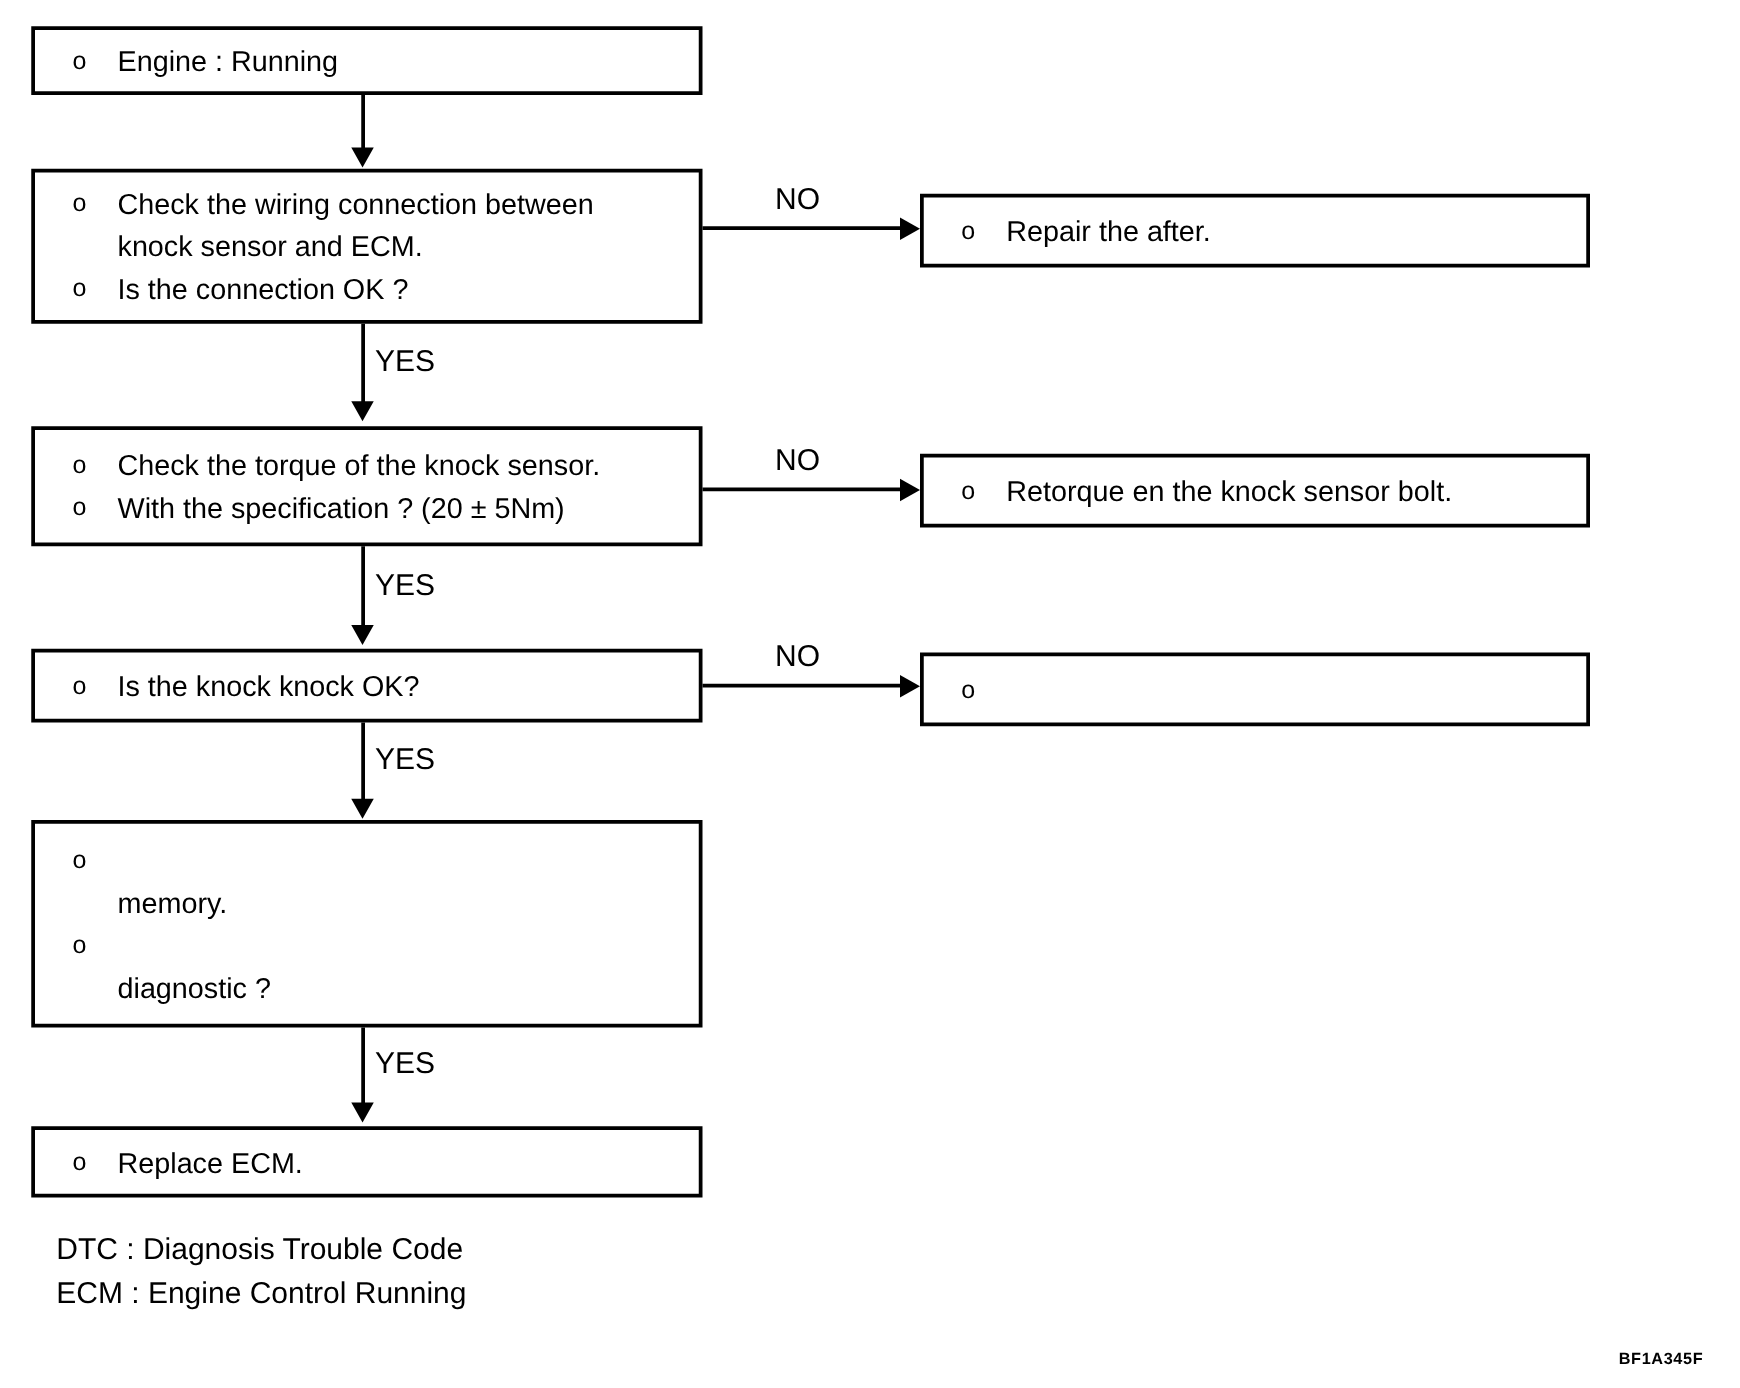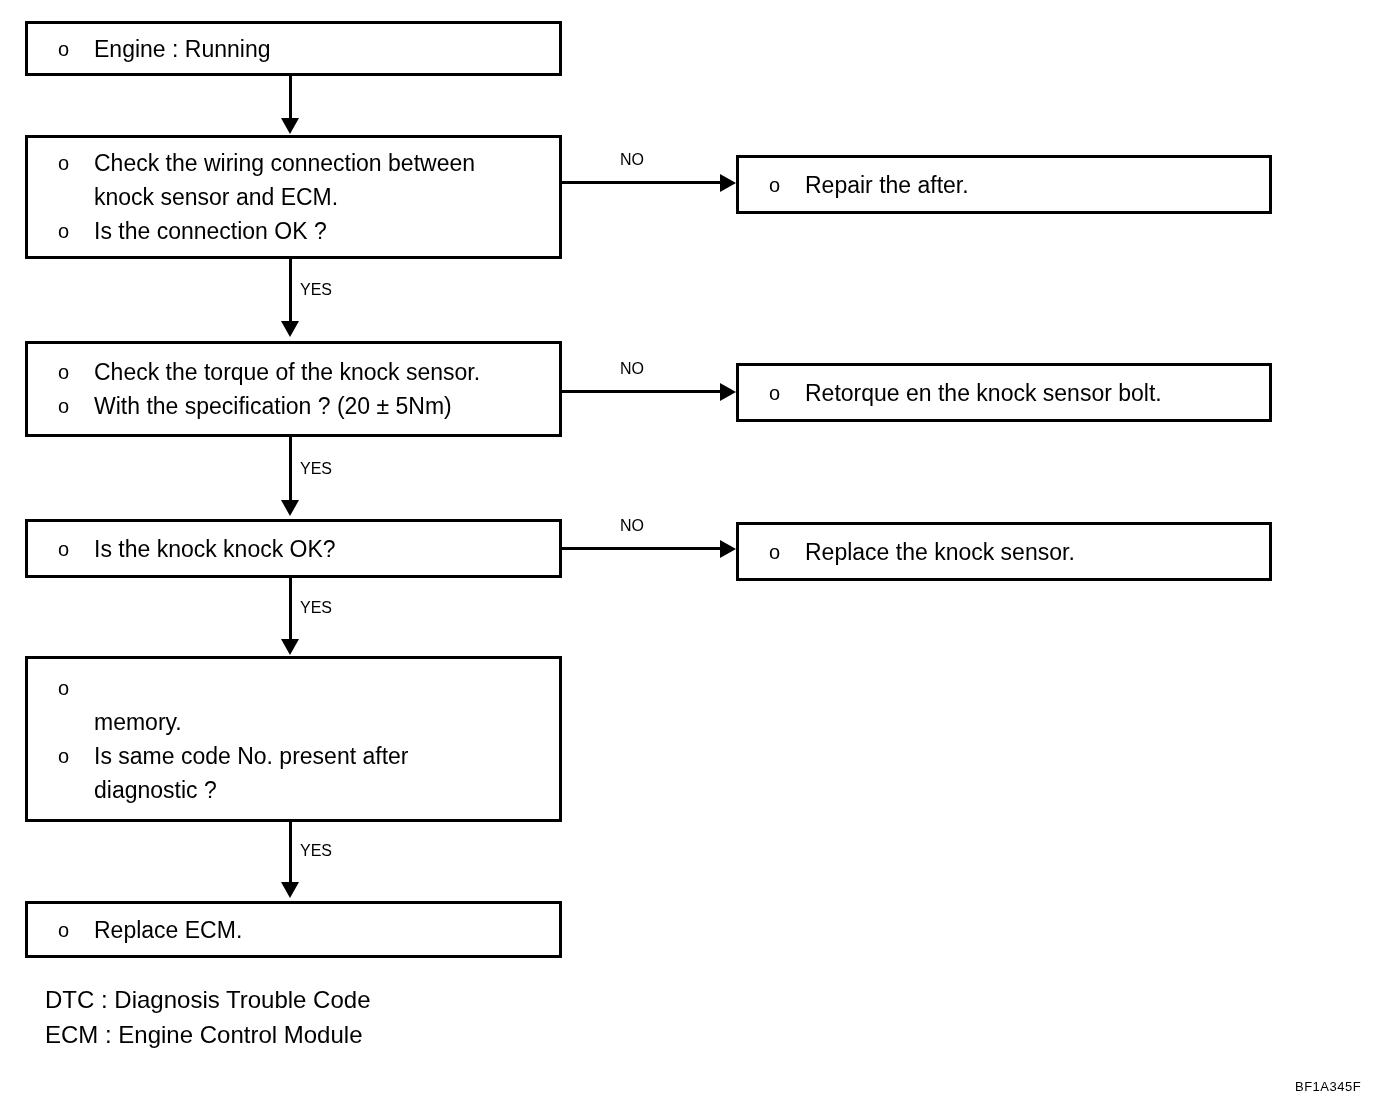--- a/index.html
+++ b/index.html
@@ -74,34 +74,34 @@
   .arrow-right {
     position: absolute;
     width: 0;
     height: 0;
     border-top: 9px solid transparent;
     border-bottom: 9px solid transparent;
     border-left: 16px solid #000000;
   }
   .edge-label {
     position: absolute;
-    font-size: 16px;
+    font-size: 24px;
     line-height: 28px;
     white-space: pre;
   }
   .legend {
     position: absolute;
     font-size: 24px;
     line-height: 35px;
     white-space: pre;
   }
   .fig-id {
     position: absolute;
     font-size: 13px;
-    font-weight: normal;
+    font-weight: bold;
     letter-spacing: 0.5px;
     white-space: pre;
   }
 </style>
 </head>
 <body>
 
 <div id="canvas">
 
   <div class="node" style="left:25px; top:21px; width:537px; height:55px;">
@@ -190,41 +190,39 @@
   </div>
 
   <div class="hconn" style="left:562px; top:547px; width:160px;"></div>
   <div class="arrow-right" style="left:720px; top:540px;"></div>
   <div class="edge-label" style="left:620px; top:512px;">NO</div>
 
   <div class="node" style="left:736px; top:522px; width:536px; height:59px;">
     <div class="node-lines">
       <div class="line-row">
         <span class="bullet">o</span>
-        <span class="line-text">Replace the knock sensor.</span>
       </div>
     </div>
   </div>
 
   <div class="vconn" style="left:289px; top:578px; height:63px;"></div>
   <div class="arrow-down" style="left:281px; top:639px;"></div>
   <div class="edge-label" style="left:300px; top:594px;">YES</div>
 
   <div class="node" style="left:25px; top:656px; width:537px; height:166px;">
     <div class="node-lines">
       <div class="line-row">
         <span class="bullet">o</span>
       </div>
       <div class="line-row">
         <span class="bullet blank"></span>
         <span class="line-text">memory.</span>
       </div>
       <div class="line-row">
         <span class="bullet">o</span>
-        <span class="line-text">Is same code No. present after</span>
       </div>
       <div class="line-row">
         <span class="bullet blank"></span>
         <span class="line-text">diagnostic ?</span>
       </div>
     </div>
   </div>
 
   <div class="vconn" style="left:289px; top:822px; height:62px;"></div>
   <div class="arrow-down" style="left:281px; top:882px;"></div>
@@ -233,17 +231,17 @@
   <div class="node" style="left:25px; top:901px; width:537px; height:57px;">
     <div class="node-lines">
       <div class="line-row">
         <span class="bullet">o</span>
         <span class="line-text">Replace ECM.</span>
       </div>
     </div>
   </div>
 
   <div class="legend" style="left:45px; top:982px;text-align:center;">DTC : Diagnosis Trouble Code</div>
-  <div class="legend" style="left:45px; top:1017px;">ECM : Engine Control Module</div>
+  <div class="legend" style="left:45px; top:1017px;">ECM : Engine Control Running</div>
 
   <div class="fig-id" style="left:1295px; top:1079px;">BF1A345F</div>
 
 </div>
 
 </body></html>

